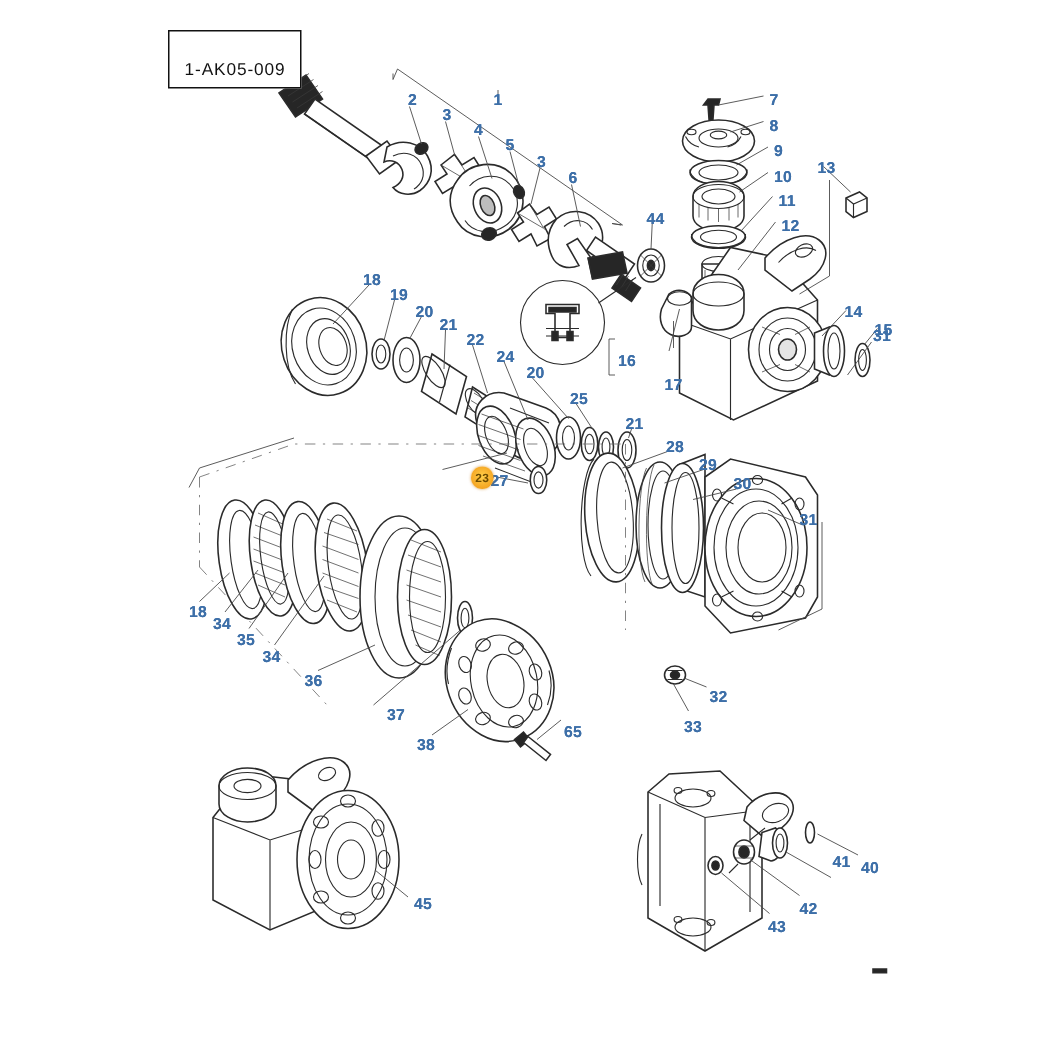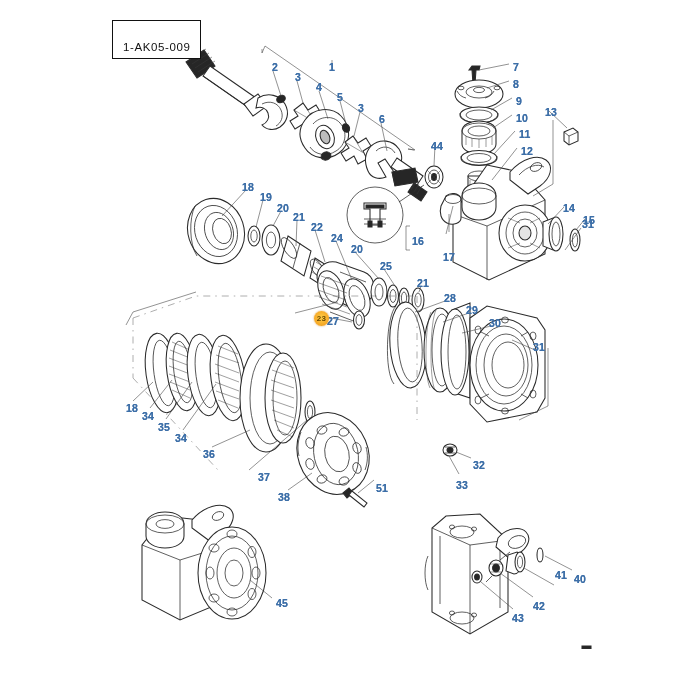--- a/index.html
+++ b/index.html
@@ -459,21 +459,21 @@
       <div class="cal" style="left: 533px; top: 342px;">31</div>
       <div class="cal" style="left: 473px; top: 460px;">32</div>
       <div class="cal" style="left: 456px; top: 480px;">33</div>
       <div class="cal" style="left: 126px; top: 403px;">18</div>
       <div class="cal" style="left: 142px; top: 411px;">34</div>
       <div class="cal" style="left: 158px; top: 422px;">35</div>
       <div class="cal" style="left: 175px; top: 433px;">34</div>
       <div class="cal" style="left: 203px; top: 449px;">36</div>
       <div class="cal" style="left: 258px; top: 472px;">37</div>
       <div class="cal" style="left: 278px; top: 492px;">38</div>
-      <div class="cal" style="left: 376px; top: 483px;">51</div>
+      <div class="cal" style="left: 376px; top: 483px;">65</div>
       <div class="cal" style="left: 276px; top: 598px;">45</div>
       <div class="cal" style="left: 574px; top: 574px;">40</div>
       <div class="cal" style="left: 555px; top: 570px;">41</div>
       <div class="cal" style="left: 533px; top: 601px;">42</div>
       <div class="cal" style="left: 512px; top: 613px;">43</div>
     </div>
 
 </div>
 
 </body></html>

